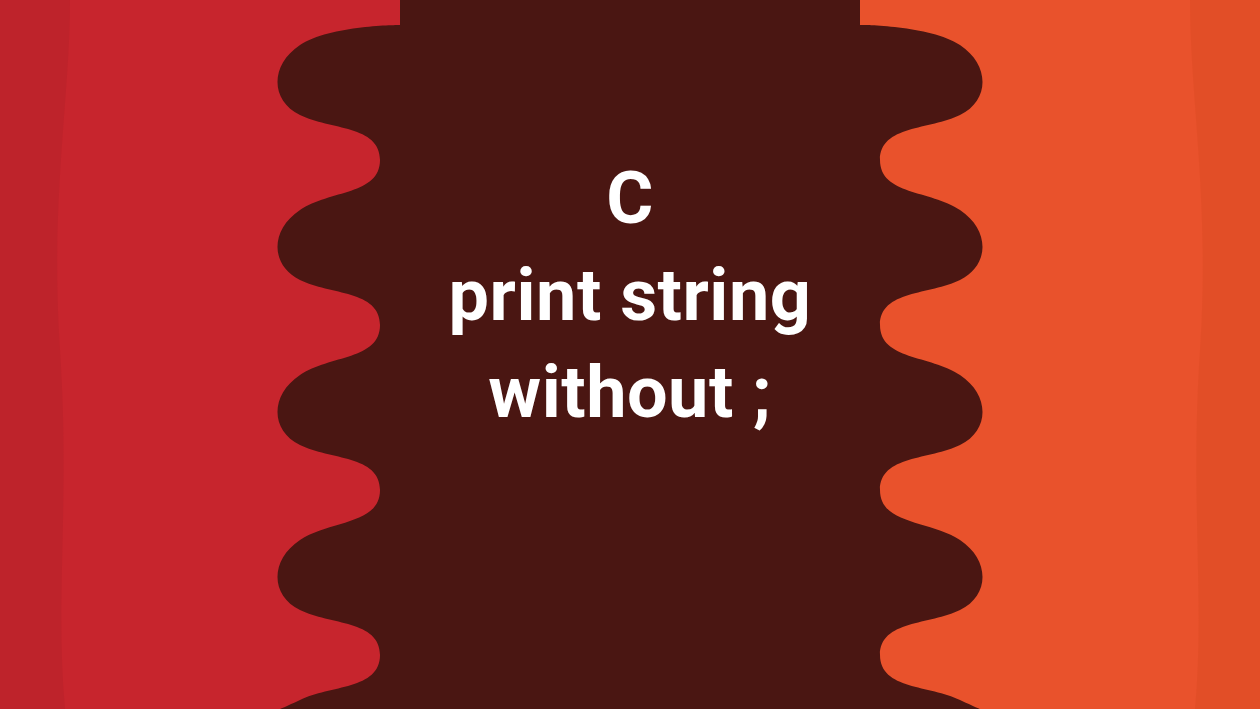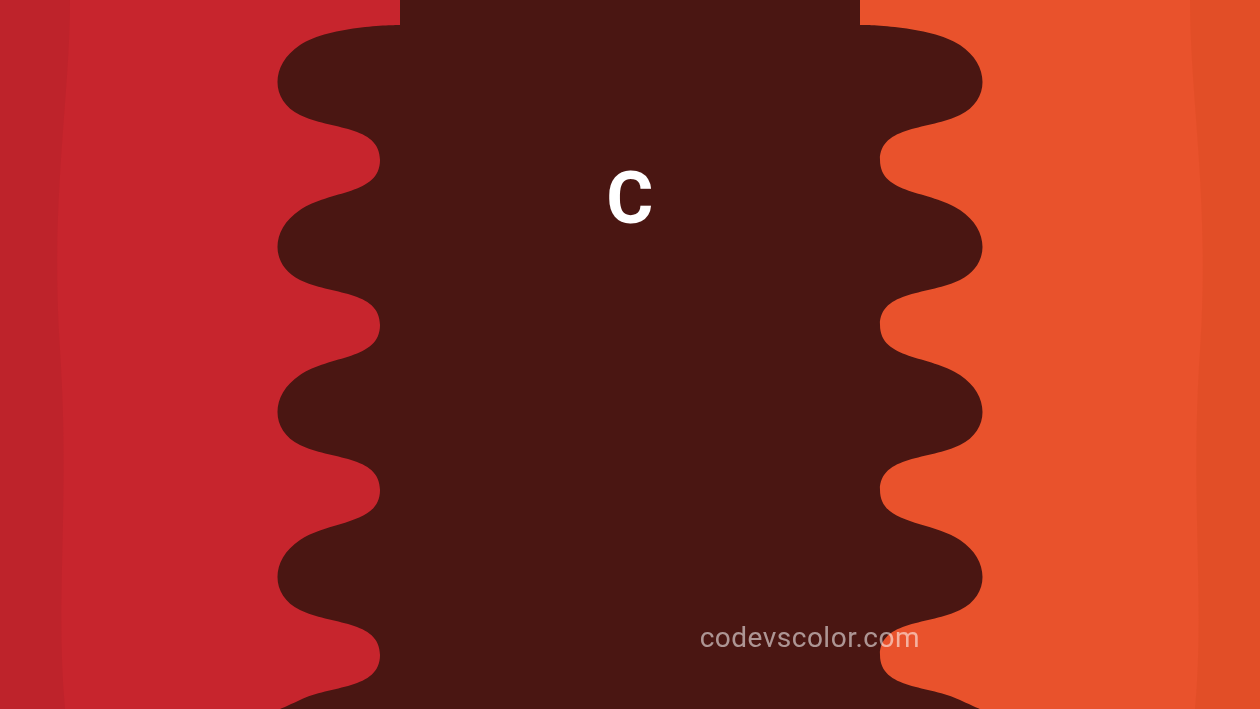--- a/index.html
+++ b/index.html
@@ -116,17 +116,18 @@
     <path fill="#d84820" opacity="0.35" d="
       M 400 0 L 330 0
       C 330 100, 350 200, 340 350
       C 330 500, 345 600, 335 709
       L 400 709 Z
     "></path>
   </svg>
 
   <div class="title-text">
     <span class="line">C</span>
+    <span class="line">print string</span>
+    <span class="line">without ;</span>
   </div>
 
-  <div class="watermark">codevscolor.com</div>
 
 </div>
 
 </body></html>

